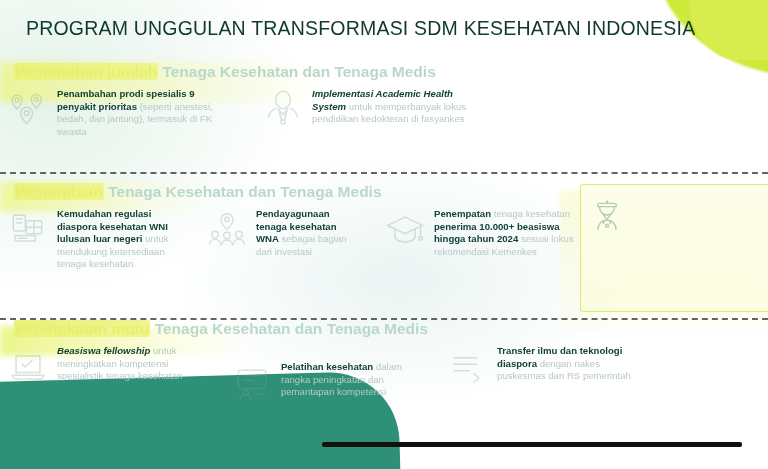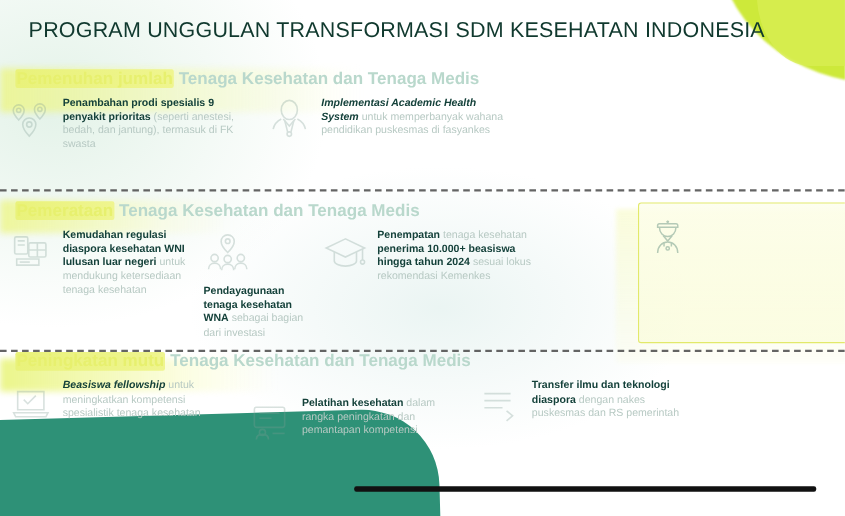--- a/index.html
+++ b/index.html
@@ -94,42 +94,42 @@
     white-space:nowrap;
     line-height:20px;
   }
   .sec-head .hl{
     color:#e7f06e;
     background:linear-gradient(90deg,#e9f27a 0%, #eff58f 100%);
     padding:0 1px;
     border-radius:2px;
   }
 
-  .cols{display:flex;margin-top:6px;}
+  .cols{display:flex;margin-top:6px;gap:20px;}
 
   .item{display:flex;gap:7px;align-items:flex-start;}
   .ico{flex:0 0 auto;width:44px;height:44px;opacity:.30;}
   .ico svg{width:100%;height:100%;display:block;}
 
   .txt{
     font-size:9.6px;line-height:12.6px;color:#b7c9c3;
     max-width:170px;
     font-family:"Liberation Sans",sans-serif;
   }
   .txt b{color:#14413a;font-weight:bold;}
   .txt i{}
 
   
   .s1c1{margin-left:6px;}
   .s1c2{margin-left:14px;}
 
   
   .s2c1{margin-left:6px;}
   .s2c1 .txt{max-width:118px;}
-  .s2c2{margin-left:10px;flex-direction:column;}
+  .s2c2{margin-left:10px;}
   .s2c2 .txt{max-width:95px;}
   .s2c3{margin-left:12px;}
   .s2c3 .txt{max-width:155px;}
 
   
   .s3c1{margin-left:6px;}
   .s3c1 .txt{max-width:190px;}
   .s3c2{margin-left:14px;margin-top:16px;}
   .s3c2 .txt{max-width:180px;}
   .s3c3{margin-left:14px;}
@@ -203,21 +203,21 @@
           <svg viewBox="0 0 48 48" fill="none" stroke="#7f9d94" stroke-width="1.6">
             <ellipse cx="24" cy="13" rx="8" ry="9.5"></ellipse>
             <path d="M16 22c-4 2-7 5.5-8 10"></path>
             <path d="M32 22c4 2 7 5.5 8 10"></path>
             <path d="M18 22l6 7 6-7"></path>
             <path d="M19.5 23.5l3 12M28.5 23.5l-3 12"></path>
             <circle cx="24" cy="37" r="2.2"></circle>
           </svg>
         </span>
         <div class="txt">
-          <b><i>Implementasi Academic Health System</i></b><span> untuk memperbanyak wahana pendidikan puskesmas di fasyankes</span>
+          <b><i>Implementasi Academic Health System</i></b><span> untuk memperbanyak lokus pendidikan kedokteran di fasyankes</span>
         </div>
       </div>
 
     </div>
   </div>
 
   <div class="section sec2">
     <div class="sec-head">
       <span class="hl">Pemerataan</span><span> Tenaga Kesehatan dan Tenaga Medis</span>
     </div>

